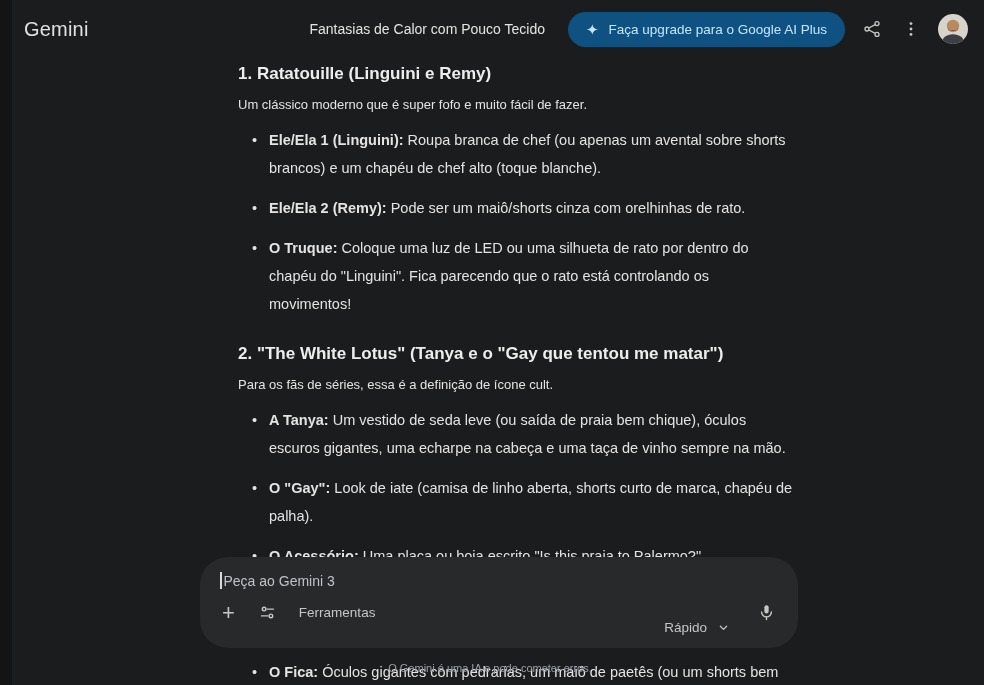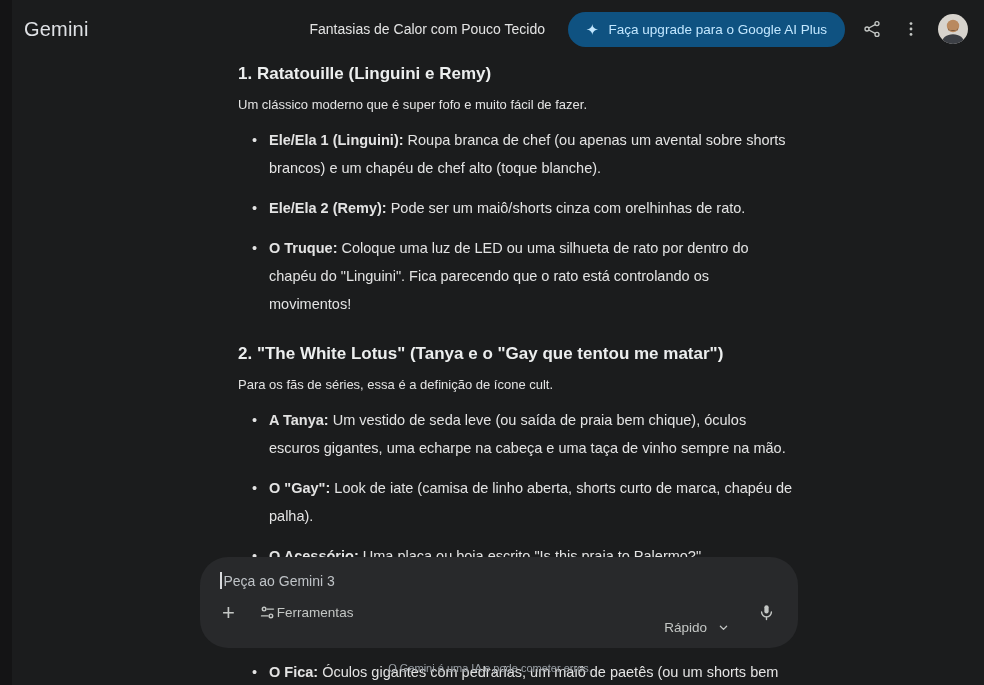--- a/index.html
+++ b/index.html
@@ -50,21 +50,21 @@
   .composer-input { display:flex; align-items:flex-end; cursor:text; }
   .caret { width:1.5px; height:17px; background:#d8dadd; margin-right:2px; }
   .placeholder { font-size:14px; color:#bfc3c7; }
   .composer-row { display:flex; align-items:center; }
   .plus-btn {
     background:none; border:none; color:#c4c7c5; cursor:pointer;
     font-size:22px; line-height:1; padding:0 2px; font-family:inherit;
   }
   .tools-btn {
     background:none; border:none; cursor:pointer; color:#c4c7c5; font-family:inherit;
-    display:flex; align-items:center; gap:1px; font-size:13.5px; margin-left:16px;
+    display:flex; align-items:center; gap:23px; font-size:13.5px; margin-left:16px;
   }
   .row-spacer { flex:1; }
   .model-btn {
     background:none; border:none; cursor:pointer; color:#c4c7c5; font-family:inherit;
     display:flex; align-items:flex-start; gap:9px; font-size:13.5px; margin-right:18px;margin-top:30px;
   }
   .mic-btn { background:none; border:none; cursor:pointer; color:#c4c7c5; padding:2px; }
   
   footer {
     position:absolute; left:0; right:4px; top:662px; text-align:center;

